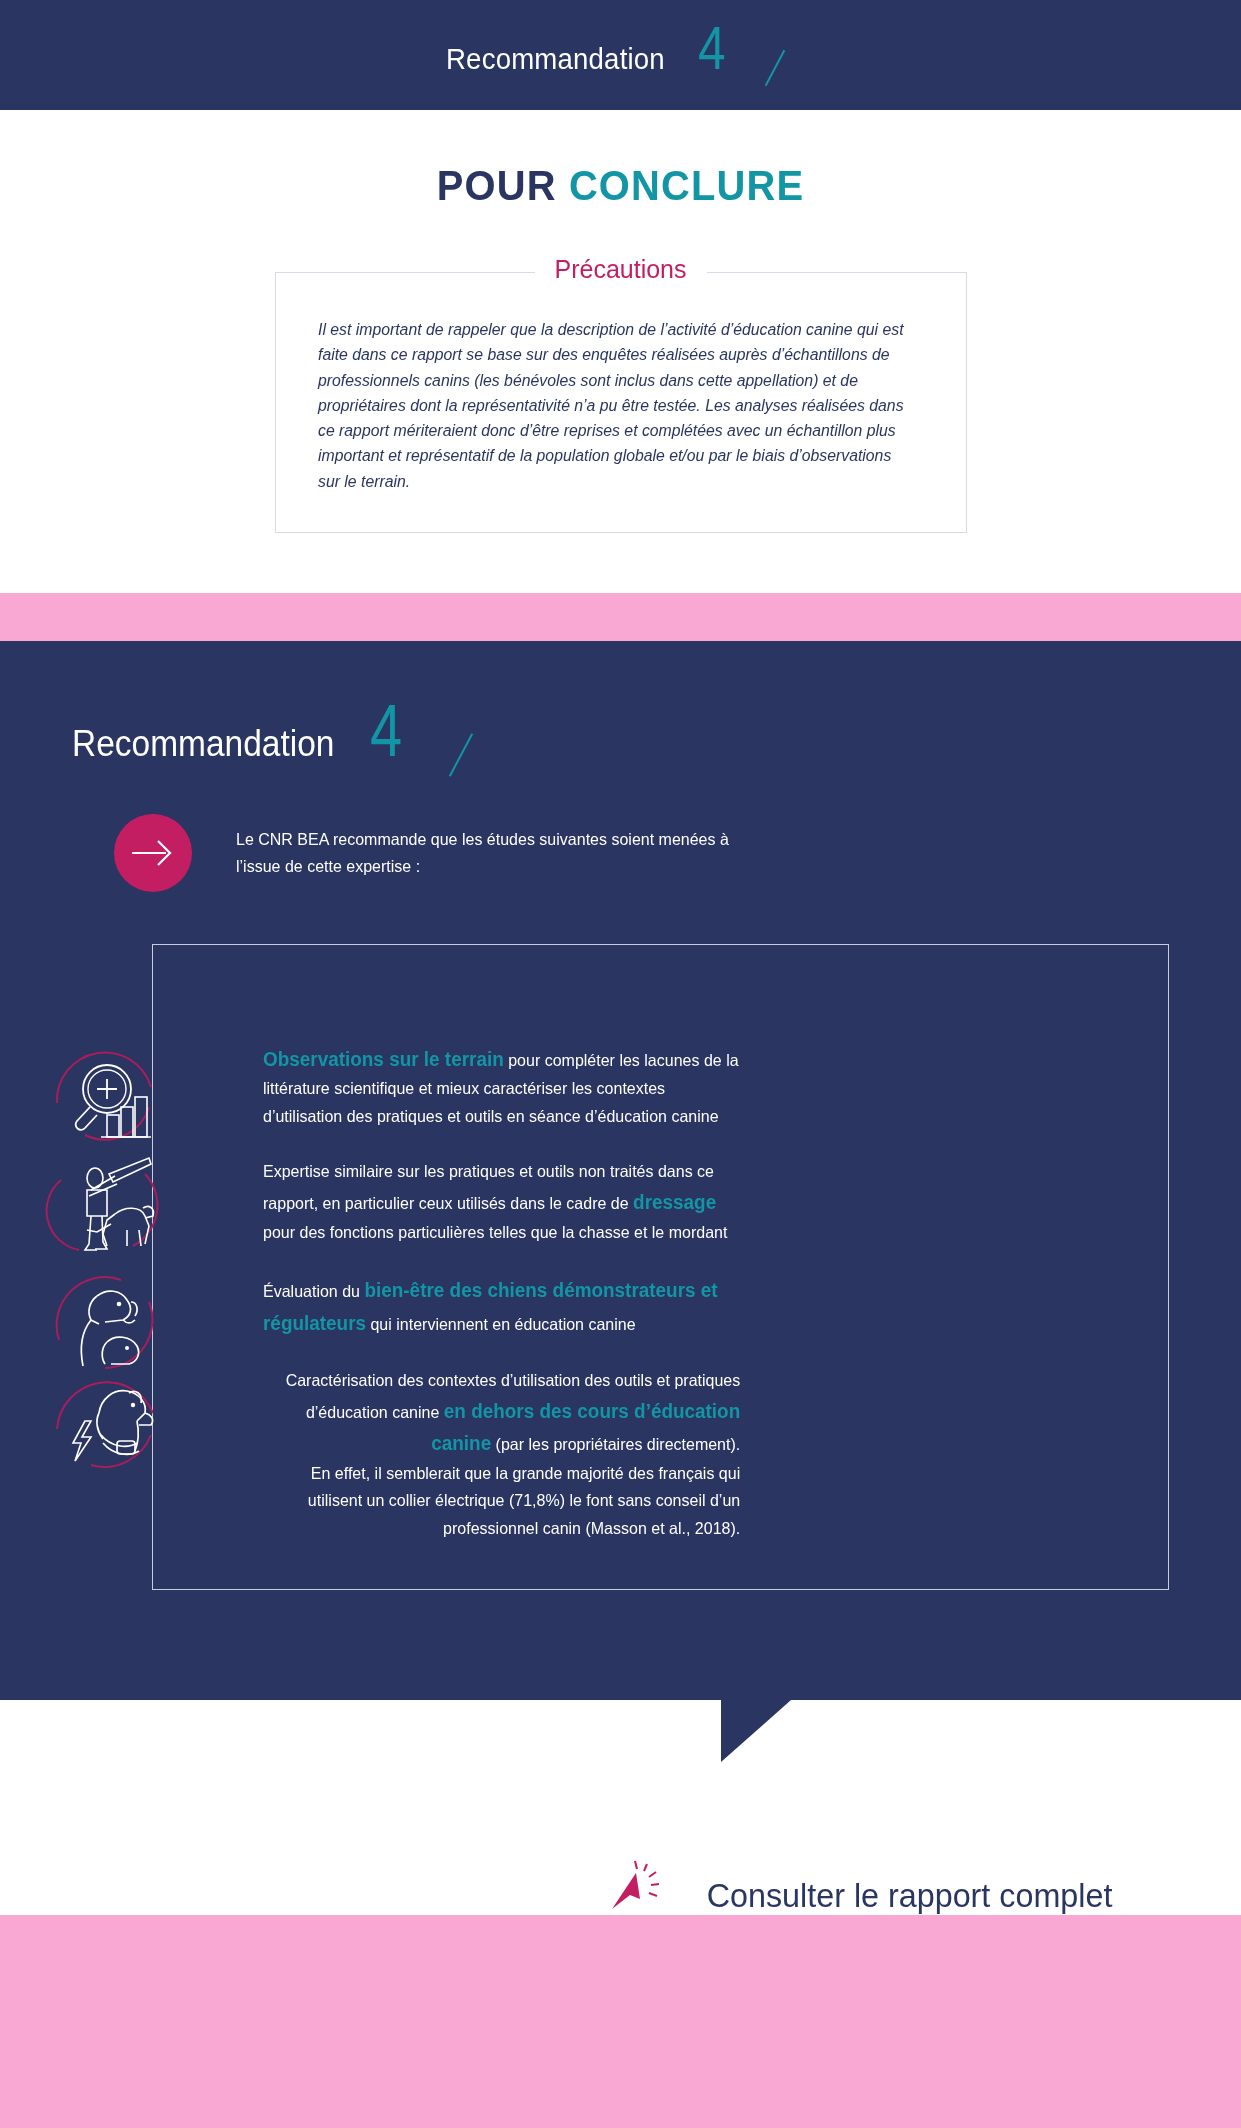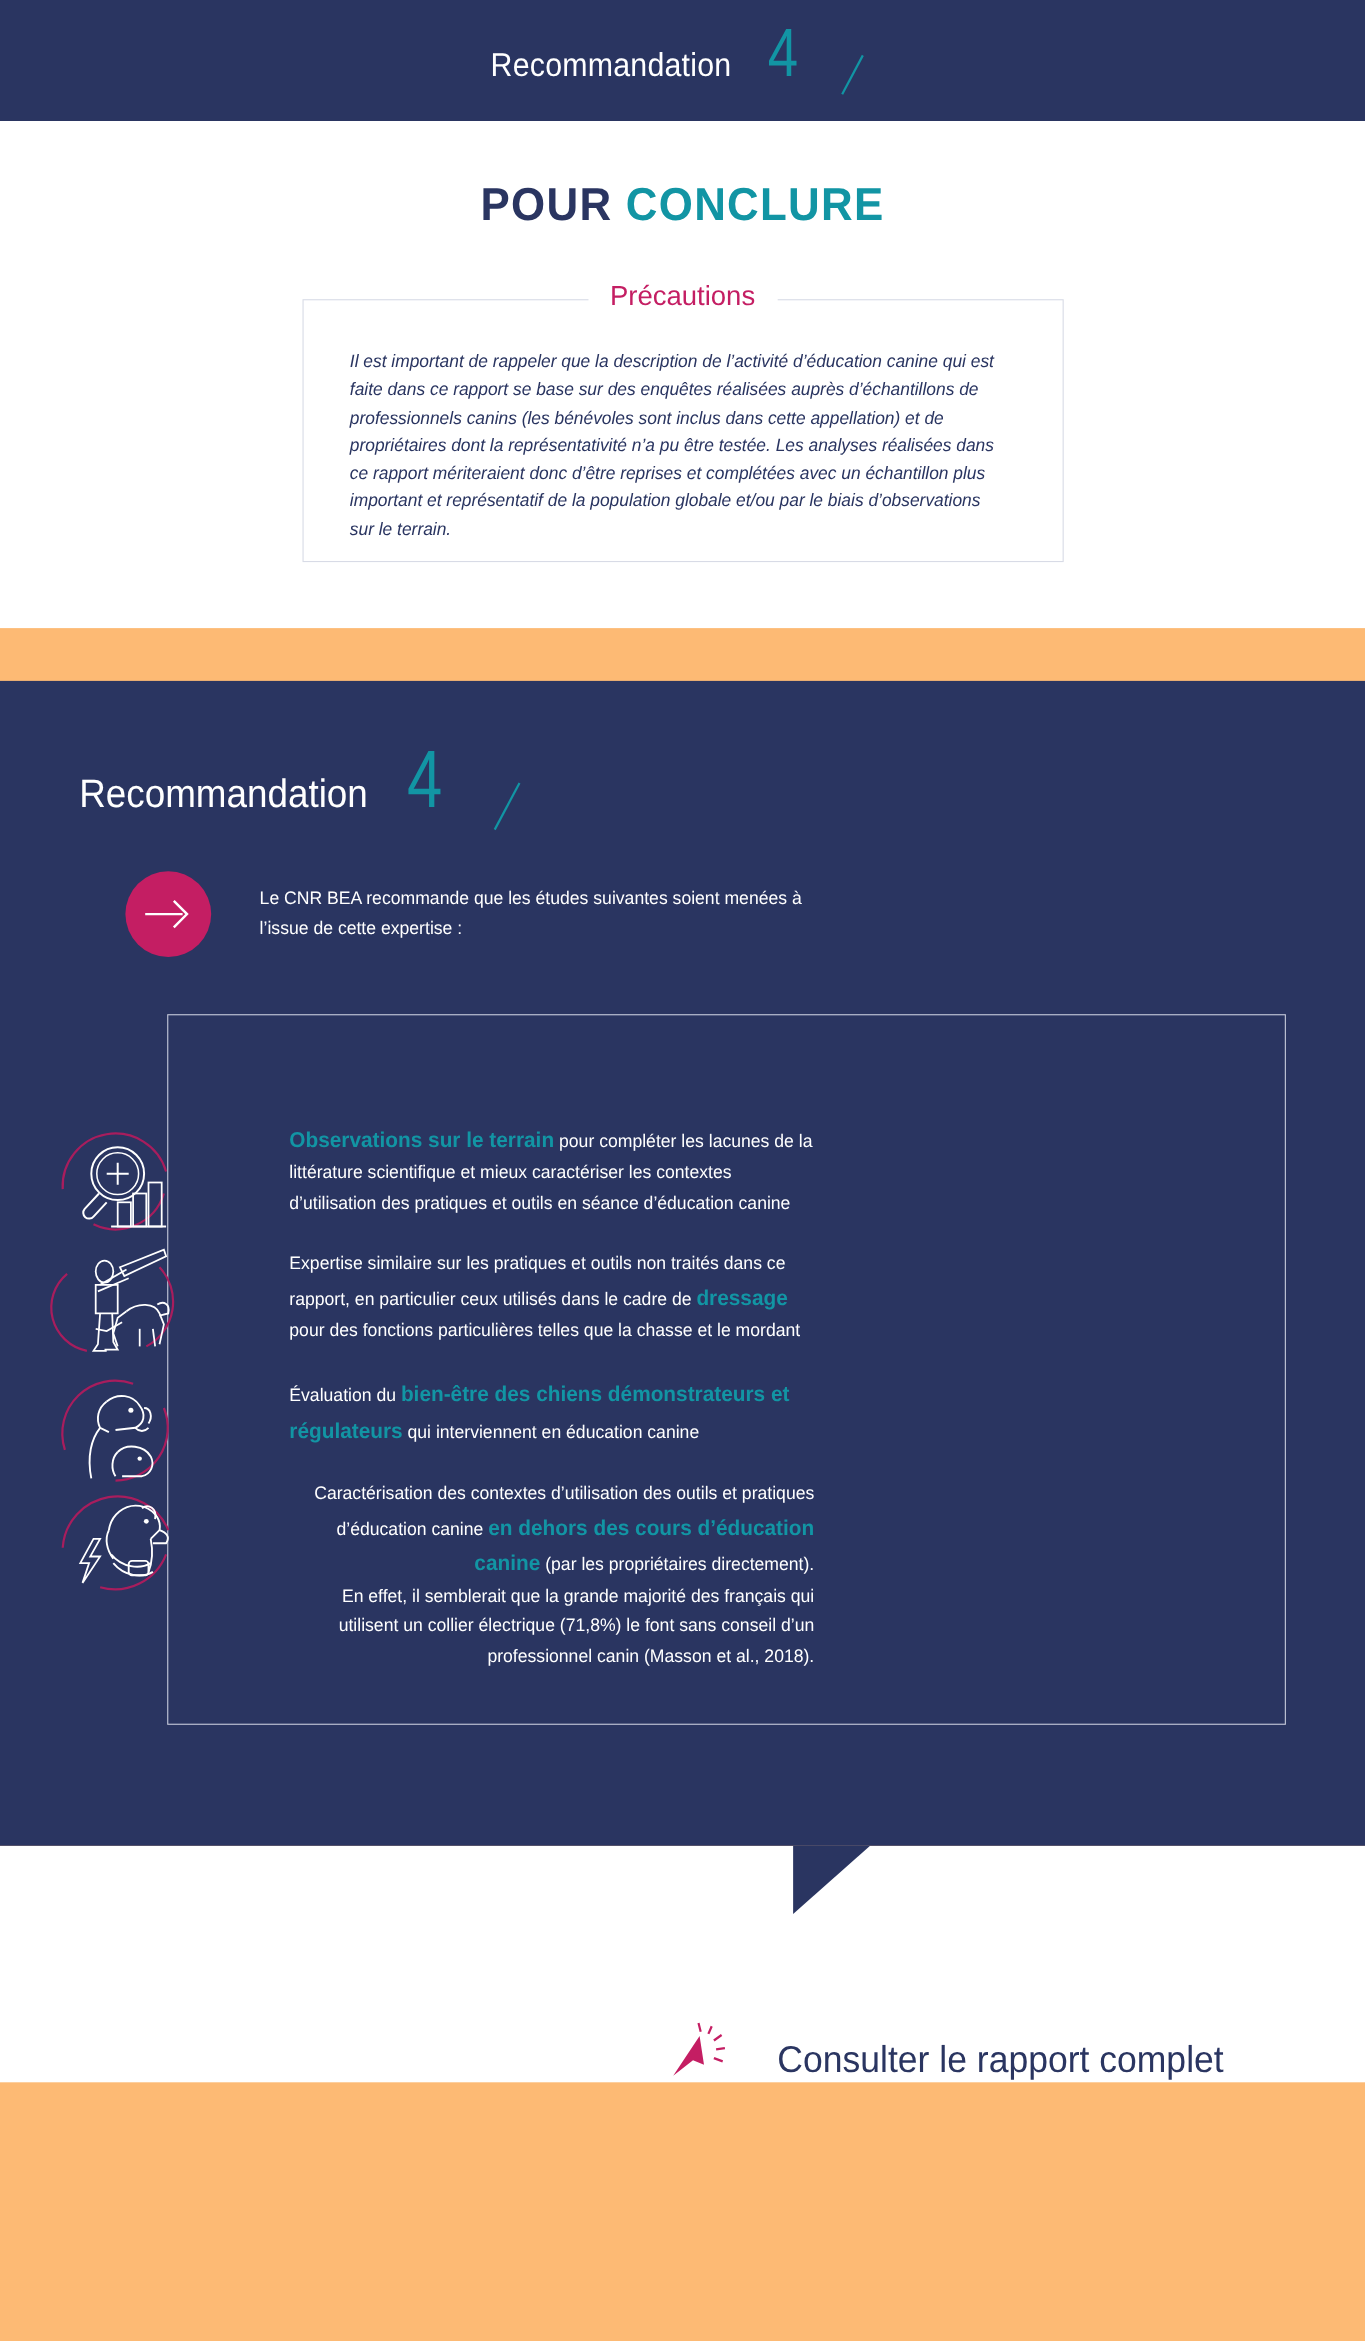--- a/index.html
+++ b/index.html
@@ -5,21 +5,21 @@
   * { margin:0; padding:0; box-sizing:border-box; }
   html,body { width:1241px; }
   body {
     font-family: "Liberation Sans", sans-serif;
     background:#ffffff;
     width:1241px;
     min-height:2128px;
     position:relative;
     overflow-x:hidden;
   }
-  .page { position:relative; width:1241px; min-height:2128px; background:#fdba74; }
+  .page { position:relative; width:1241px; min-height:2128px; background:#f9a8d4; }
 
   
   .topbar {
     height:110px; background:#2a3561;
     display:flex; align-items:center; justify-content:center;
     position:relative;
   }
   .topbar-inner { display:flex; align-items:baseline; }
   .topbar-label {
     color:#ffffff; font-size:30px; font-weight:300;
@@ -42,21 +42,21 @@
     text-align:center; font-size:42px; font-weight:700;
     letter-spacing:1.2px; transform:scaleX(.95);
   }
   .t-dark { color:#2a3561; }
   .t-teal { color:#1295a4; }
 
   
   .precautions-wrap { position:relative; margin:62px auto 0; width:692px; }
   .precautions-box {
     border:1px solid #d8dbe6; background:#fff;
-    padding:44px 42px 16px 42px; position:relative;
+    padding:44px 42px 38px 42px; position:relative;
   }
   .precautions-title {
     position:absolute; top:-18px; left:50%; transform:translateX(-50%);
     background:#fff; padding:0 20px;
     color:#c41e63; font-size:25px; font-weight:400; white-space:nowrap;
   }
   .precautions-text {
     color:#2a3561; font-style:italic; font-size:16.3px;
     line-height:1.55; text-align:left;
     transform:scaleX(.97); transform-origin:left top;

